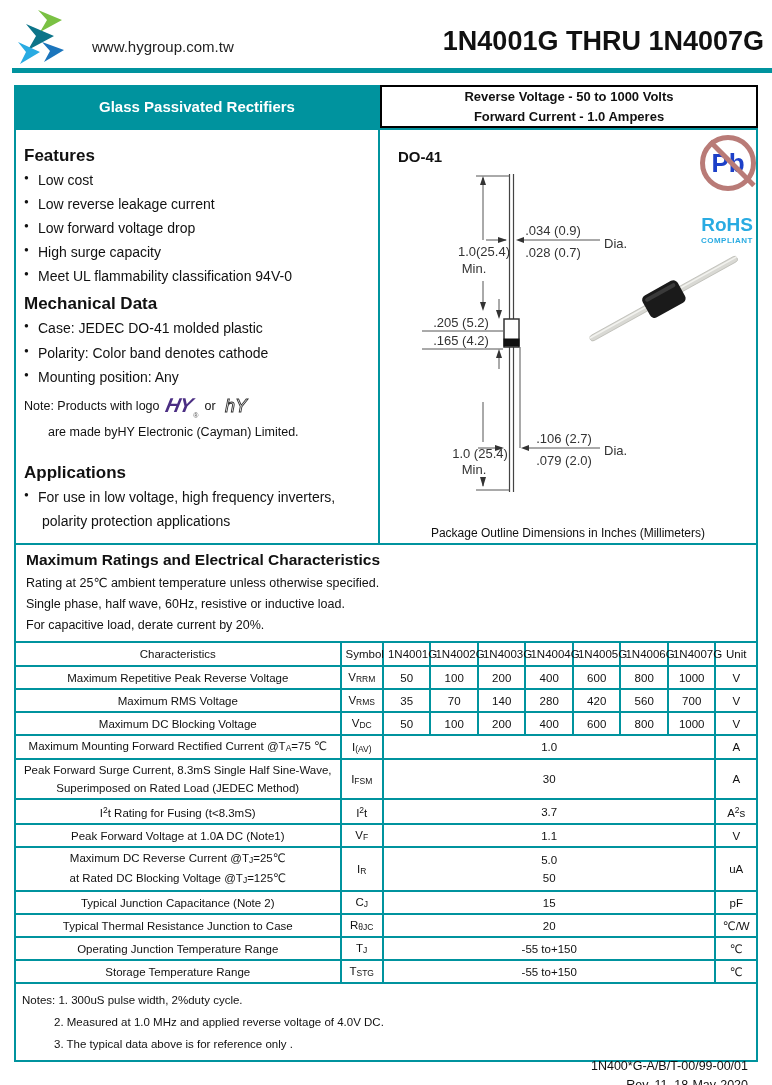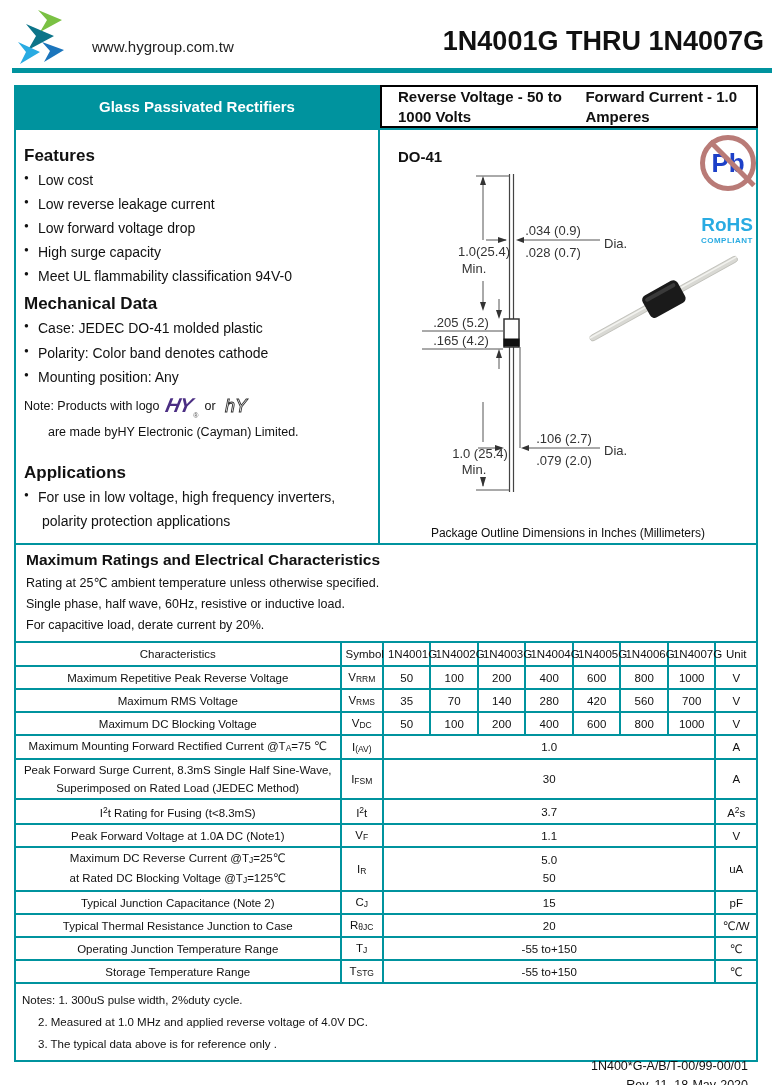--- a/index.html
+++ b/index.html
@@ -10,22 +10,22 @@
   .header{position:relative;height:68px;}
   .logo{position:absolute;left:16px;top:10px;}
   .website{position:absolute;left:92px;top:38px;font-size:15px;color:#222;}
   .doc-title{position:absolute;right:8px;top:26px;font-size:27px;font-weight:bold;letter-spacing:0;}
   .rule{margin-left:12px;height:5px;background:var(--teal);}
 
   
   .banner-row{display:flex;margin:12px 14px 0 14px;height:43px;}
   .banner-left{width:366px;box-sizing:border-box;background:var(--teal);color:#fff;
     display:flex;align-items:center;justify-content:center;font-weight:bold;font-size:15px;}
-  .banner-right{flex:1;box-sizing:border-box;border:2px solid #000;display:flex;flex-direction:row;
-    align-items:center;justify-content:center;font-weight:bold;font-size:15px;line-height:20px;padding-left:16px;}
+  .banner-right{flex:1;box-sizing:border-box;border:2px solid #000;display:flex;flex-direction:column;
+    align-items:center;justify-content:center;font-weight:bold;font-size:13px;line-height:20px;}
 
   
   .main-cols{display:flex;margin:0 14px;height:417px;}
   .left-panel{width:366px;box-sizing:border-box;border:2px solid var(--teal);padding:6px 10px 0 8px;}
   .right-panel{flex:1;box-sizing:border-box;border:2px solid var(--teal);border-left:2px solid var(--teal);
     margin-left:-2px;position:relative;overflow:hidden;}
 
   h2{font-size:17px;font-weight:bold;margin:10px 0 6px 0;}
   .bullets{list-style:none;margin:0;padding:0;}
   .bullets li{font-size:14px;margin:0 0 8px 0;padding-left:14px;position:relative;line-height:1.15;}
@@ -71,21 +71,21 @@
   table.ratings td.ch{text-align:center;}
   table.ratings td.ch div{line-height:18px;}
   table.ratings td.val div{line-height:18px;}
   table.ratings sub{font-size:8.5px;vertical-align:-1px;}
   table.ratings sup{font-size:8.5px;vertical-align:4px;}
 
   
   .notes-box{margin:-2px 14px 0 14px;box-sizing:border-box;border:2px solid var(--teal);
     padding:5px 8px 3px 6px;height:80px;}
   .notes-box .nline{font-size:11.5px;line-height:22px;}
-  .notes-box .nline.indent{margin-left:16px;}
+  .notes-box .nline.indent{margin-left:32px;}
   .footer-lines{text-align:right;font-size:12.5px;line-height:19px;margin-top:2px;}
 </style>
 </head>
 <body>
 
 <div class="page">
 
   <div class="header">
     <svg class="logo" width="66" height="54" viewBox="0 0 66 54">
       <polygon points="22,0 46,10 24,22 31,10" fill="#7AC143"></polygon>

